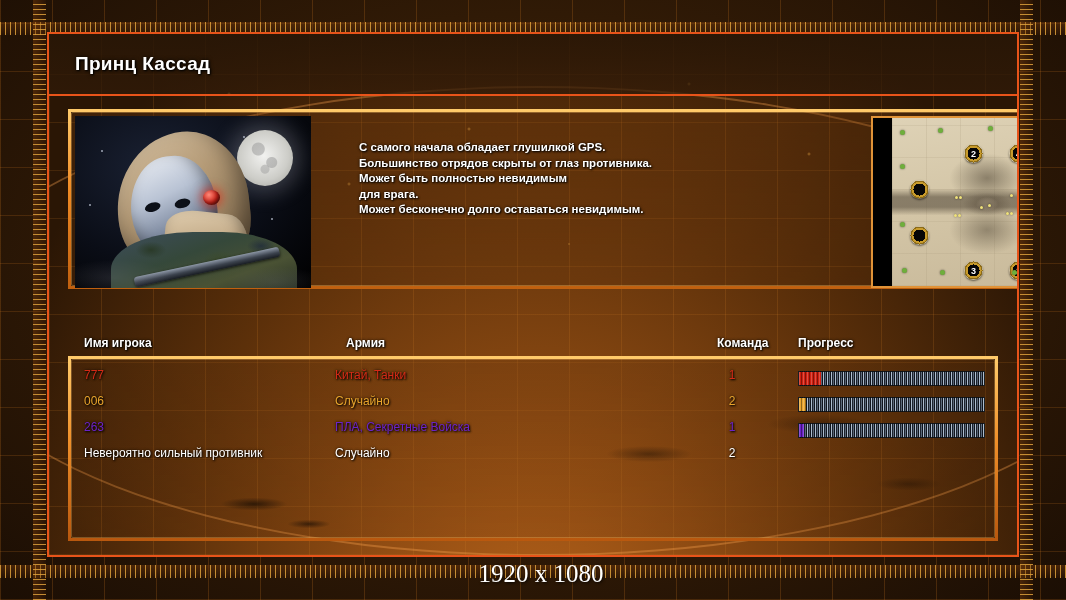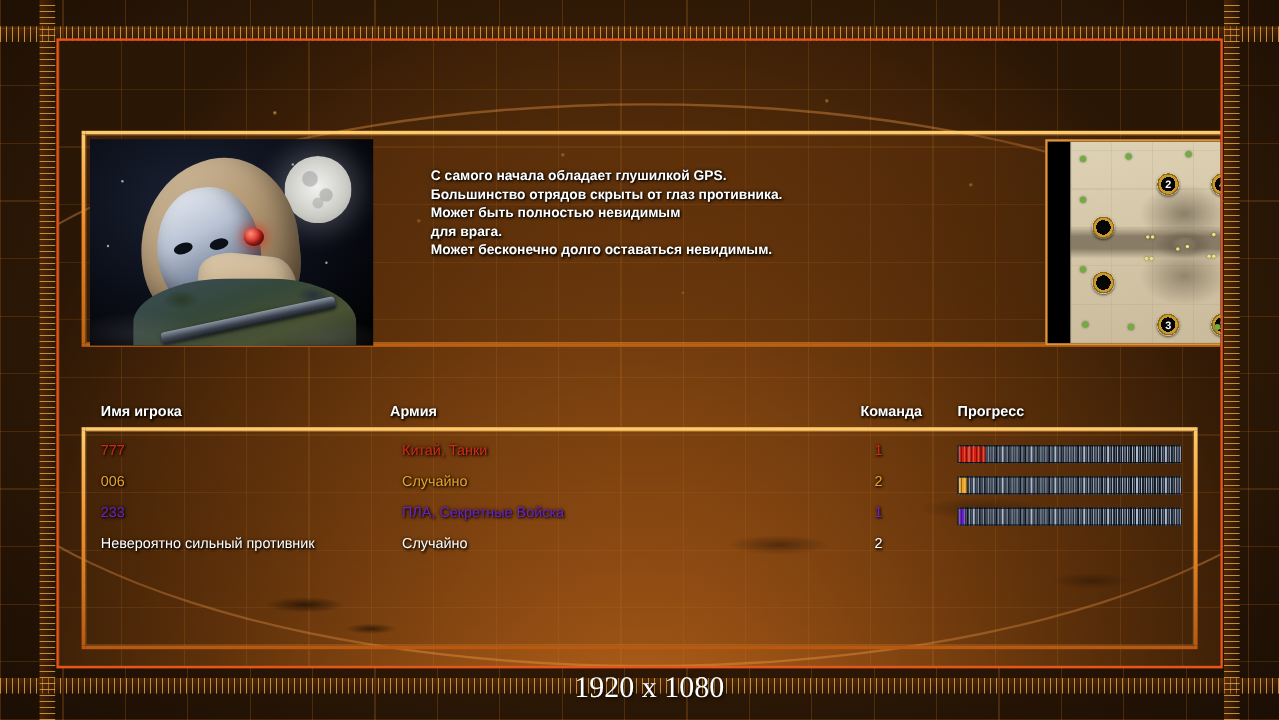--- a/index.html
+++ b/index.html
@@ -253,21 +253,21 @@
 
   
   #list-header {
     position: absolute; left: 19px; top: 302px;
     width: 930px; height: 20px;
     color: #ffffff; font-size: 12px; font-weight: bold;
     text-shadow: 1px 1px 2px #000, 0 0 3px rgba(0,0,0,.9);
   }
   #list-header span { position: absolute; top: 0; }
   .col-name  { left: 16px; }
-  .col-army  { left: 257px; }
+  .col-army  { left: 278px; }
   .col-team  { left: 649px; }
   .col-prog  { left: 730px; }
 
   #list-panel {
     position: absolute; left: 19px; top: 322px;
     width: 930px; height: 185px;
     border: 3px solid;
     border-image: linear-gradient(180deg,#ffca6a,#f0902a 45%,#b9580e) 1;
     border-radius: 5px;
     background: linear-gradient(180deg, rgba(100,52,12,.22), rgba(70,34,6,.10));
@@ -325,20 +325,23 @@
 
   <div class="ruler-h top"></div>
   <div class="ruler-h bottom"></div>
   <div class="ruler-v left"></div>
   <div class="ruler-v right"></div>
 
   <div id="panel">
     <div class="bg-arc"></div>
     <div class="bg-vehicles"></div>
 
+    <div id="titlebar">
+      <div id="title">Принц Кассад</div>
+    </div>
 
     <div id="info-panel">
 
       <div id="portrait">
         <div class="star" style="left:26px;  top:34px;"></div>
         <div class="star" style="left:14px;  top:88px;"></div>
         <div class="star" style="left:196px; top:102px;"></div>
         <div class="star" style="left:212px; top:46px;"></div>
         <div class="star" style="left:168px; top:20px;"></div>
         <div class="moon"></div>
@@ -413,21 +416,21 @@
         </div>
         <div class="row" style="top: 35px;">
           <div class="cell name" style="color: rgb(232, 164, 44);">006</div>
           <div class="cell army" style="color: rgb(232, 164, 44);">Случайно</div>
           <div class="cell team" style="color: rgb(232, 164, 44);">2</div>
           <div class="bar">
             <div class="fill" style="width: 4%; background-color: rgb(232, 164, 44);"></div>
           </div>
         </div>
         <div class="row" style="top: 61px;">
-          <div class="cell name" style="color: rgb(106, 34, 200);">233</div>
+          <div class="cell name" style="color: rgb(106, 34, 200);">263</div>
           <div class="cell army" style="color: rgb(106, 34, 200);">ПЛА, Секретные Войска</div>
           <div class="cell team" style="color: rgb(106, 34, 200);">1</div>
           <div class="bar">
             <div class="fill" style="width: 2.5%; background-color: rgb(106, 34, 200);"></div>
           </div>
         </div>
         <div class="row" style="top: 87px;">
           <div class="cell name" style="color: rgb(255, 255, 255);">Невероятно сильный противник</div>
           <div class="cell army" style="color: rgb(255, 255, 255);">Случайно</div>
           <div class="cell team" style="color: rgb(255, 255, 255);">2</div>

